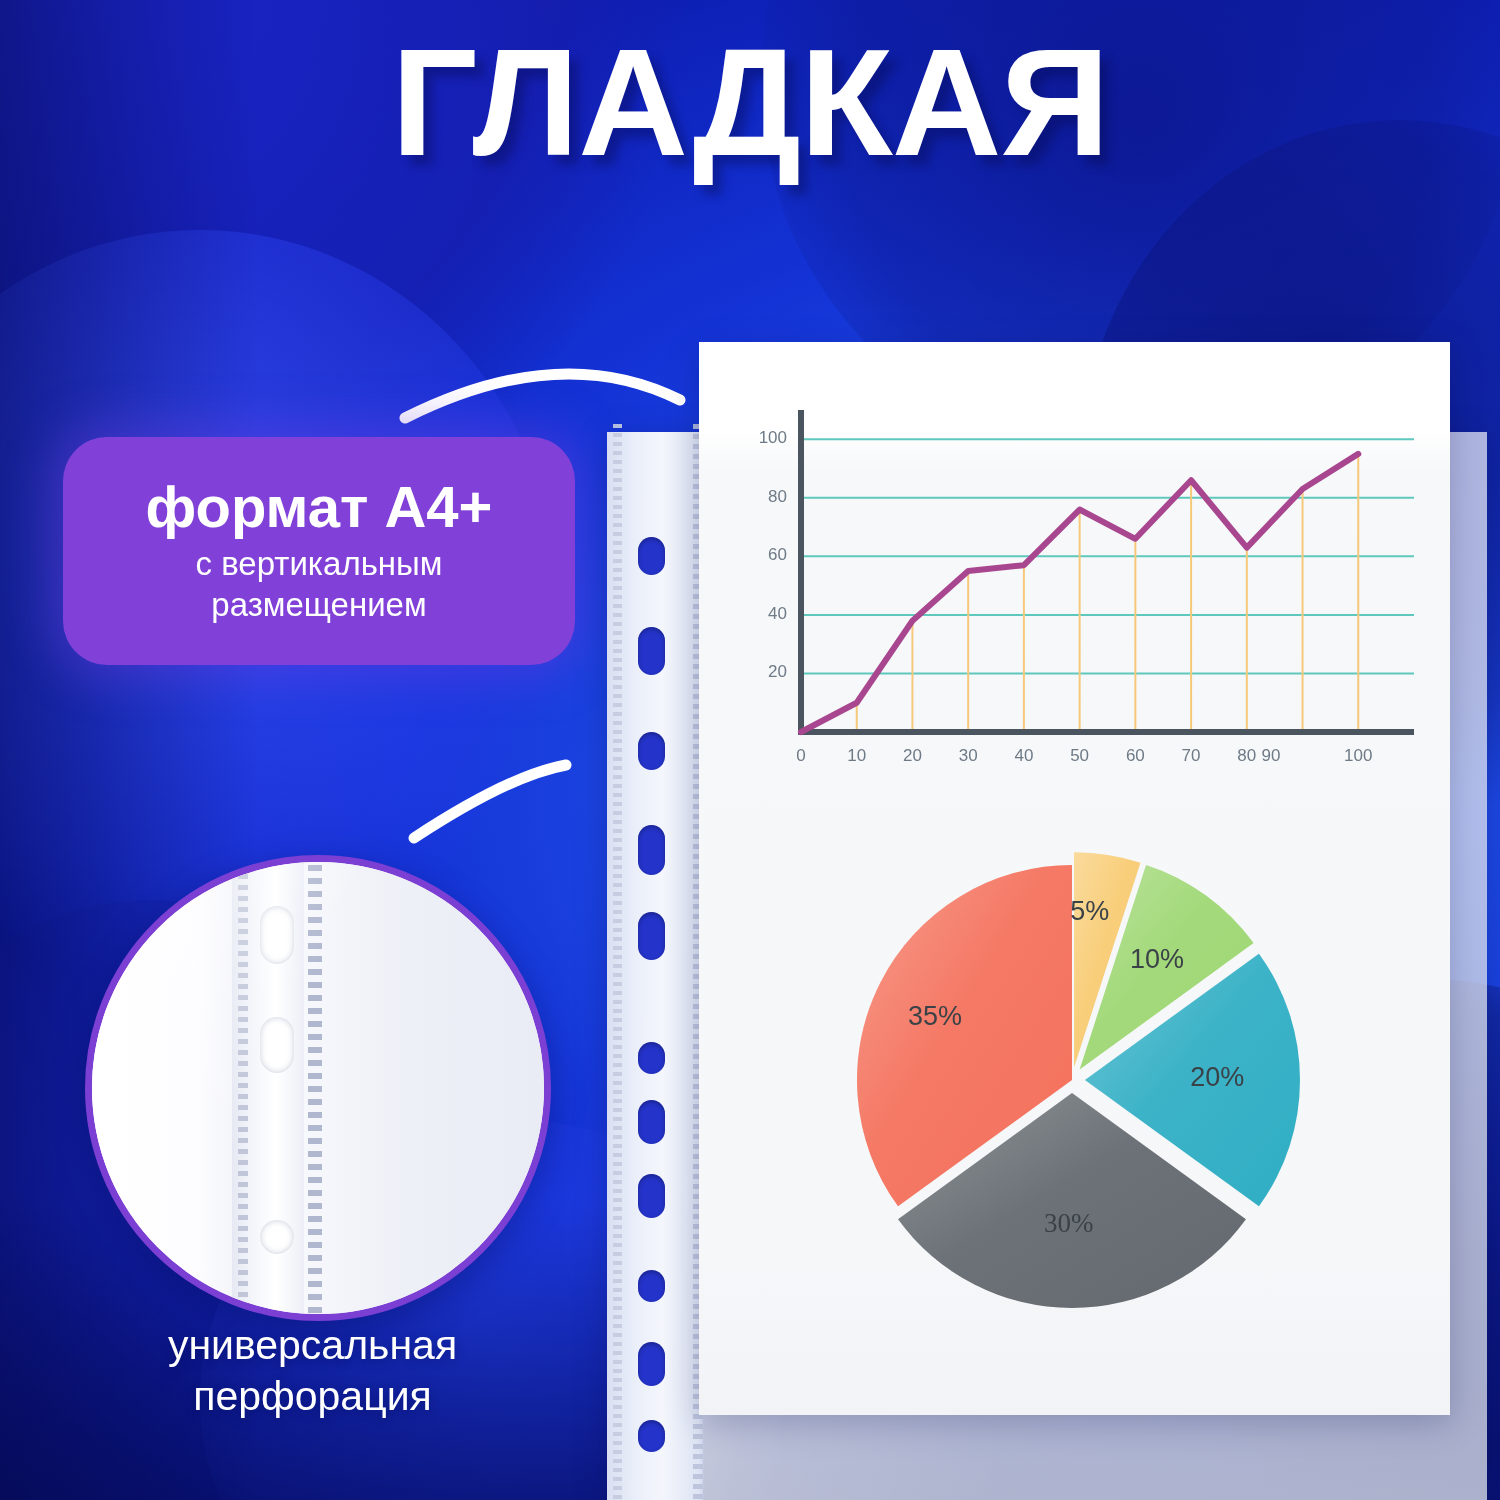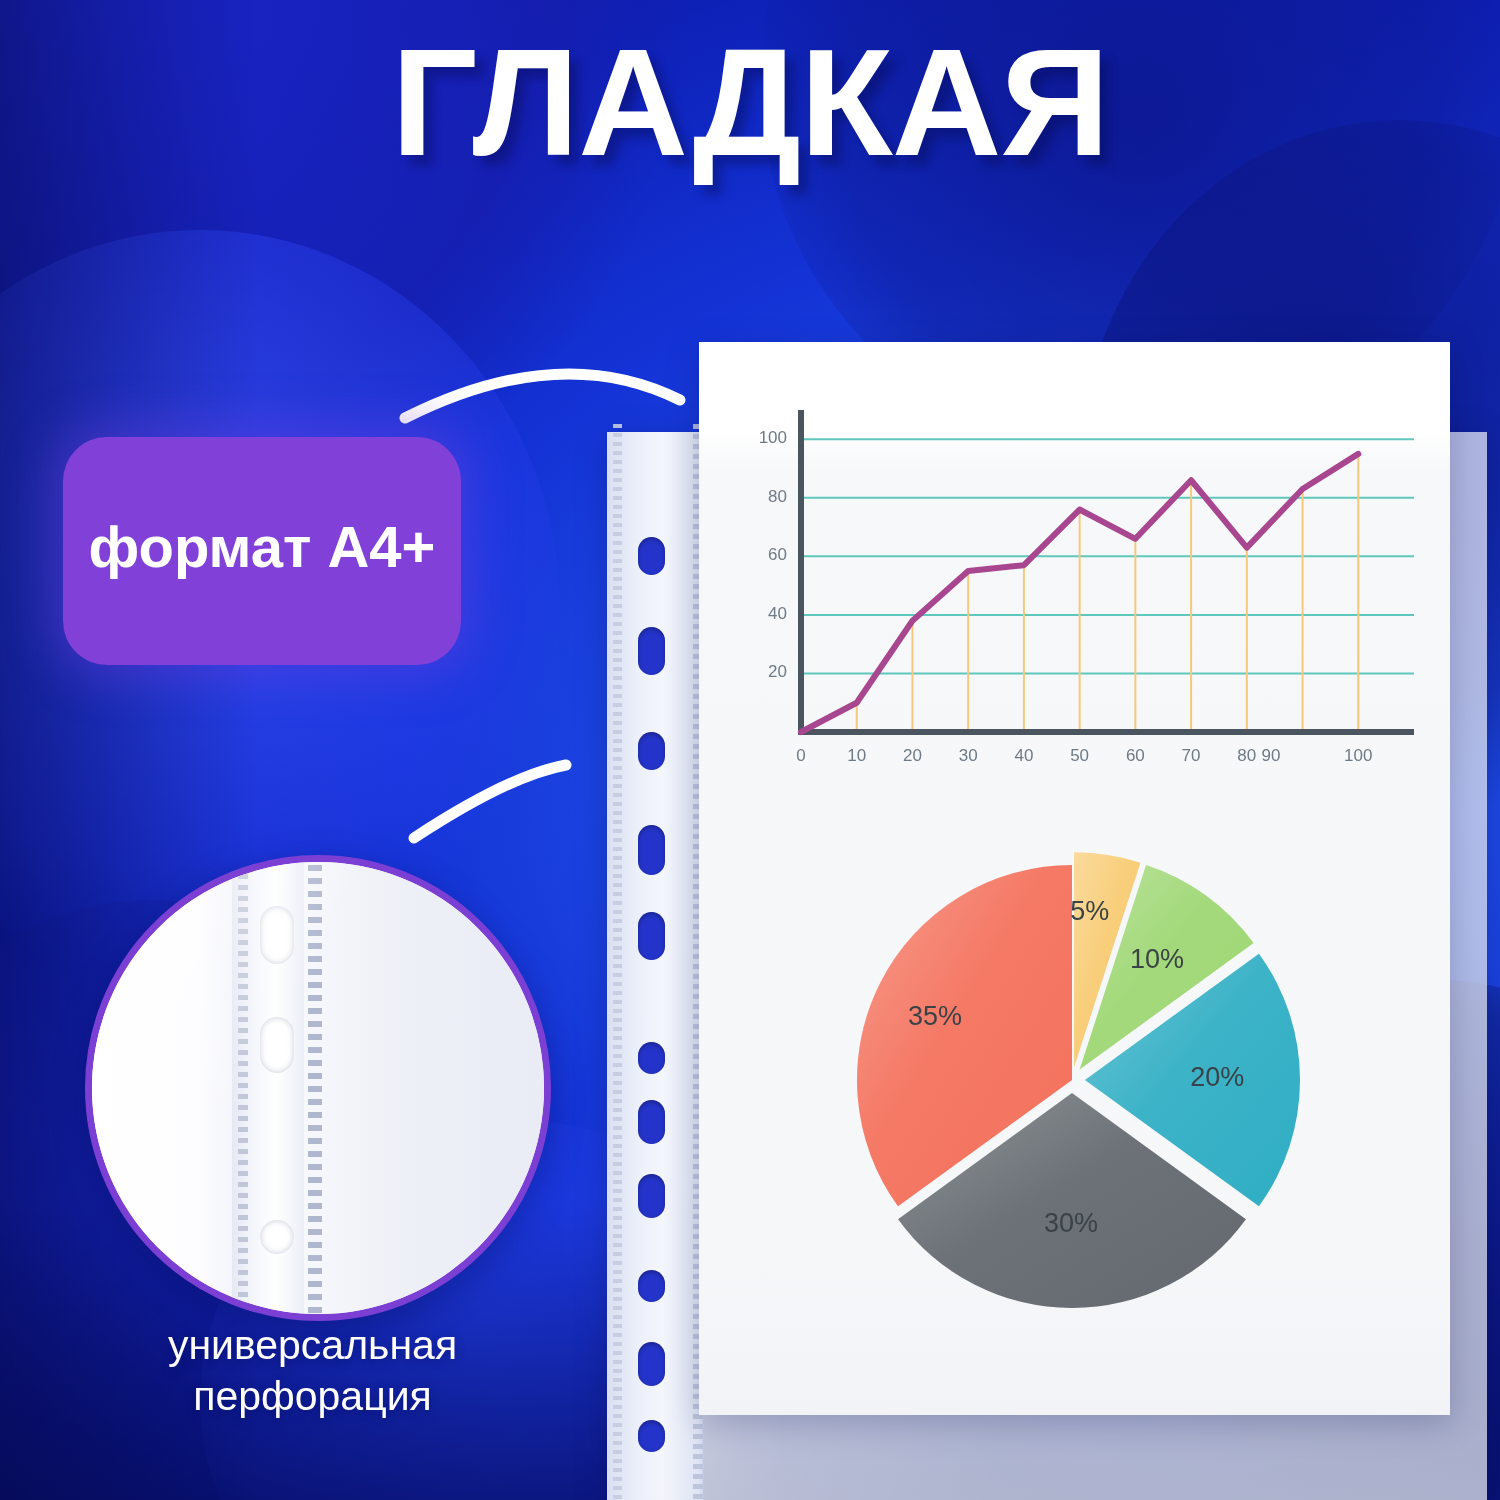--- a/index.html
+++ b/index.html
@@ -96,21 +96,21 @@
     letter-spacing: -1px;
     line-height: 1.0;
     margin-top: 8px;
     text-shadow: 9px 10px 10px rgba(5,10,70,.35);
   }
 
   
   .badge {
     position: absolute;
     left: 63px; top: 437px;
-    width: 398px; height: 228px;
+    width: 512px; height: 228px;
     border-radius: 44px;
     background: #8141d8;
     box-shadow: 0 0 46px 14px rgba(110,60,220,.38);
     display: flex;
     flex-direction: column;
     align-items: center;
     justify-content: center;
   }
   .badge-title {
     font-size: 58px;
@@ -306,20 +306,24 @@
     <div class="title-big">ГЛАДКАЯ</div>
   </div>
 
   <svg class="arc-svg" viewBox="0 0 1500 1500">
     <path d="M 405 418 Q 560 340 680 400" fill="none" stroke="#ffffff" stroke-width="11" stroke-linecap="round"></path>
     <path d="M 414 838 Q 510 775 566 765" fill="none" stroke="#ffffff" stroke-width="11" stroke-linecap="round"></path>
   </svg>
 
   <div class="badge">
     <div class="badge-title">формат А4+</div>
+    <div>
+      <div class="badge-sub">с вертикальным</div>
+      <div class="badge-sub">размещением</div>
+    </div>
   </div>
 
   <div class="magnifier">
     <div class="mag-inner">
       <div class="mag-white-left"></div>
       <div class="mag-strip-right"></div>
       <div class="mag-strip"></div>
       <div class="mag-emboss-a"></div>
       <div class="mag-emboss-b"></div>
       <div class="mag-hole" style="top:44px;height:58px;"></div>
@@ -427,20 +431,20 @@
             <path d="M 255 271 L 428.93865379061367 397.3738292428817 A 215 215 0 0 1 81.06134620938633 397.37382924288175 Z" fill="#63696f"></path>
             <path d="M 255 271 L 428.93865379061367 397.3738292428817 A 215 215 0 0 1 81.06134620938633 397.37382924288175 Z" fill="url(#gl-sheen)"></path>
             <path d="M 255 258 L 81.06134620938633 384.37382924288175 A 215 215 0 0 1 254.99999999999997 43 Z" fill="#f4715c"></path>
             <path d="M 255 258 L 81.06134620938633 384.37382924288175 A 215 215 0 0 1 254.99999999999997 43 Z" fill="url(#gl-sheen)"></path>
           </g>
       </svg>
       <div id="pie-labels">
           <div class="pie-label" style="left: 253.25px; top: 74.2659px;">5%</div>
           <div class="pie-label" style="left: 312.993px; top: 121.641px;">10%</div>
           <div class="pie-label" style="left: 373.3px; top: 240px; text-align: right;">20%</div>
-          <div class="pie-label" style="left: 227px; top: 386.3px;">30%</div>
+          <div class="pie-label" style="left: 227px; top: 386.3px; font-family: Liberation Serif, serif;">30%</div>
           <div class="pie-label" style="left: 91px; top: 179.483px;">35%</div>
         </div>
     </div>
 
   </div>
 
 </div>
 
 </body></html>

